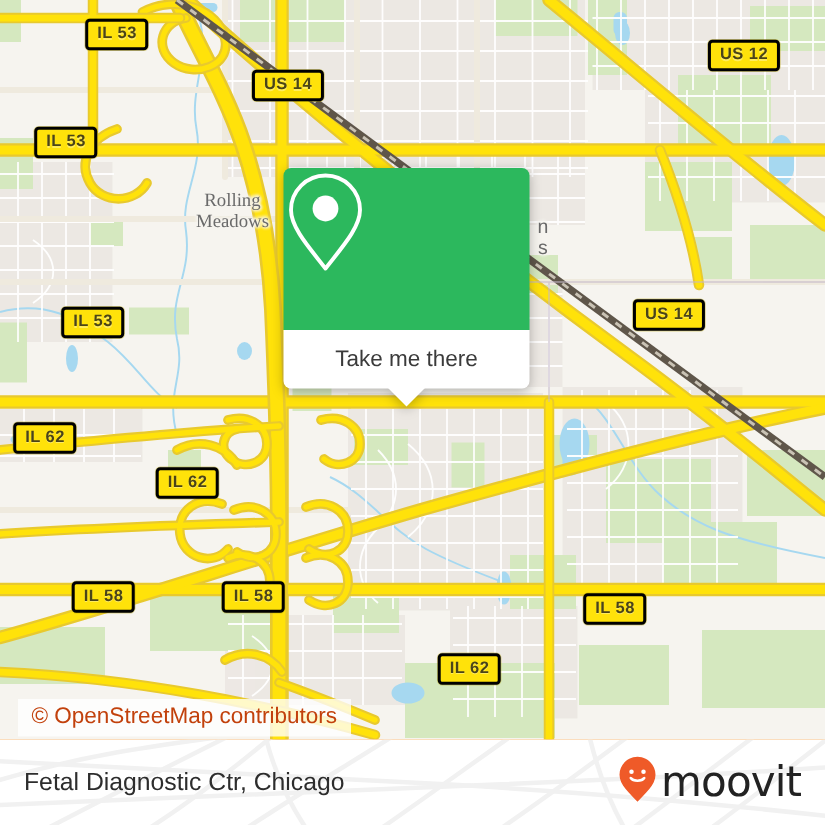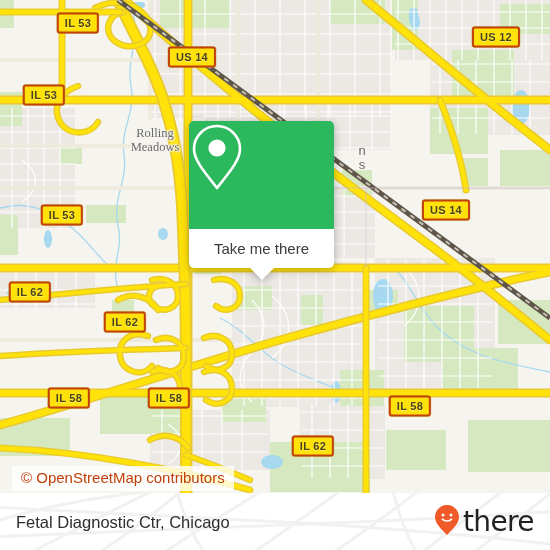--- a/index.html
+++ b/index.html
@@ -14,21 +14,21 @@
   .map{
     position:absolute;left:0;top:0;width:550px;height:493px;
     background:#f6f4ef;overflow:hidden;
   }
   .map svg{position:absolute;left:0;top:0;display:block;}
 
   
   .shield{
     position:absolute;
     background:#ffe20a;
-    border:2px solid #c2410c;
+    border:2px solid #000000;
     border-radius:3px;
     color:#4a4418;
     font-size:11px;
     font-weight:bold;
     letter-spacing:.3px;
     line-height:14px;
     padding:1px 6px 2px 6px;
     white-space:nowrap;
     transform:translate(-50%,-50%);
     box-shadow:0 0 0 .5px rgba(180,160,0,.45);
@@ -46,22 +46,22 @@
     white-space:pre;
     text-shadow:
        1px 0 2px #f6f4ef,-1px 0 2px #f6f4ef,
        0 1px 2px #f6f4ef,0 -1px 2px #f6f4ef,
        1px 1px 2px #f6f4ef,-1px -1px 2px #f6f4ef;
   }
 
   
   .popup{
     position:absolute;
-    left:189px;top:121px;
-    width:145px;
+    left:189px;top:112px;
+    width:164px;
     border-radius:5px;
     overflow:visible;
     filter:drop-shadow(0 2px 4px rgba(0,0,0,.28));
     z-index:40;
   }
   .popup-top{
     background:#2cb85d;
     height:108px;
     border-radius:5px 5px 0 0;
     display:flex;align-items:center;justify-content:center;
@@ -401,18 +401,18 @@
 
     <div class="brand">
       <span>
         <svg width="26" height="32" viewBox="0 0 26 32" fill="none">
           <path d="M13 1 C6.4 1 1 6.4 1 13 C1 20 8 25.5 13 31 C18 25.5 25 20 25 13 C25 6.4 19.6 1 13 1 Z" fill="#ef5a28"></path>
           <circle cx="9" cy="11" r="1.5" fill="#ffffff"></circle>
           <circle cx="17" cy="11" r="1.5" fill="#ffffff"></circle>
           <path d="M8.5 15.2 C10.2 17.6 15.8 17.6 17.5 15.2" stroke="#ffffff" stroke-width="1.7" fill="none" stroke-linecap="round"></path>
         </svg>
       </span>
-      <span class="brand-word">there</span>
+      <span class="brand-word">moovit</span>
     </div>
 
   </div>
 
 </div>
 
 </body></html>

